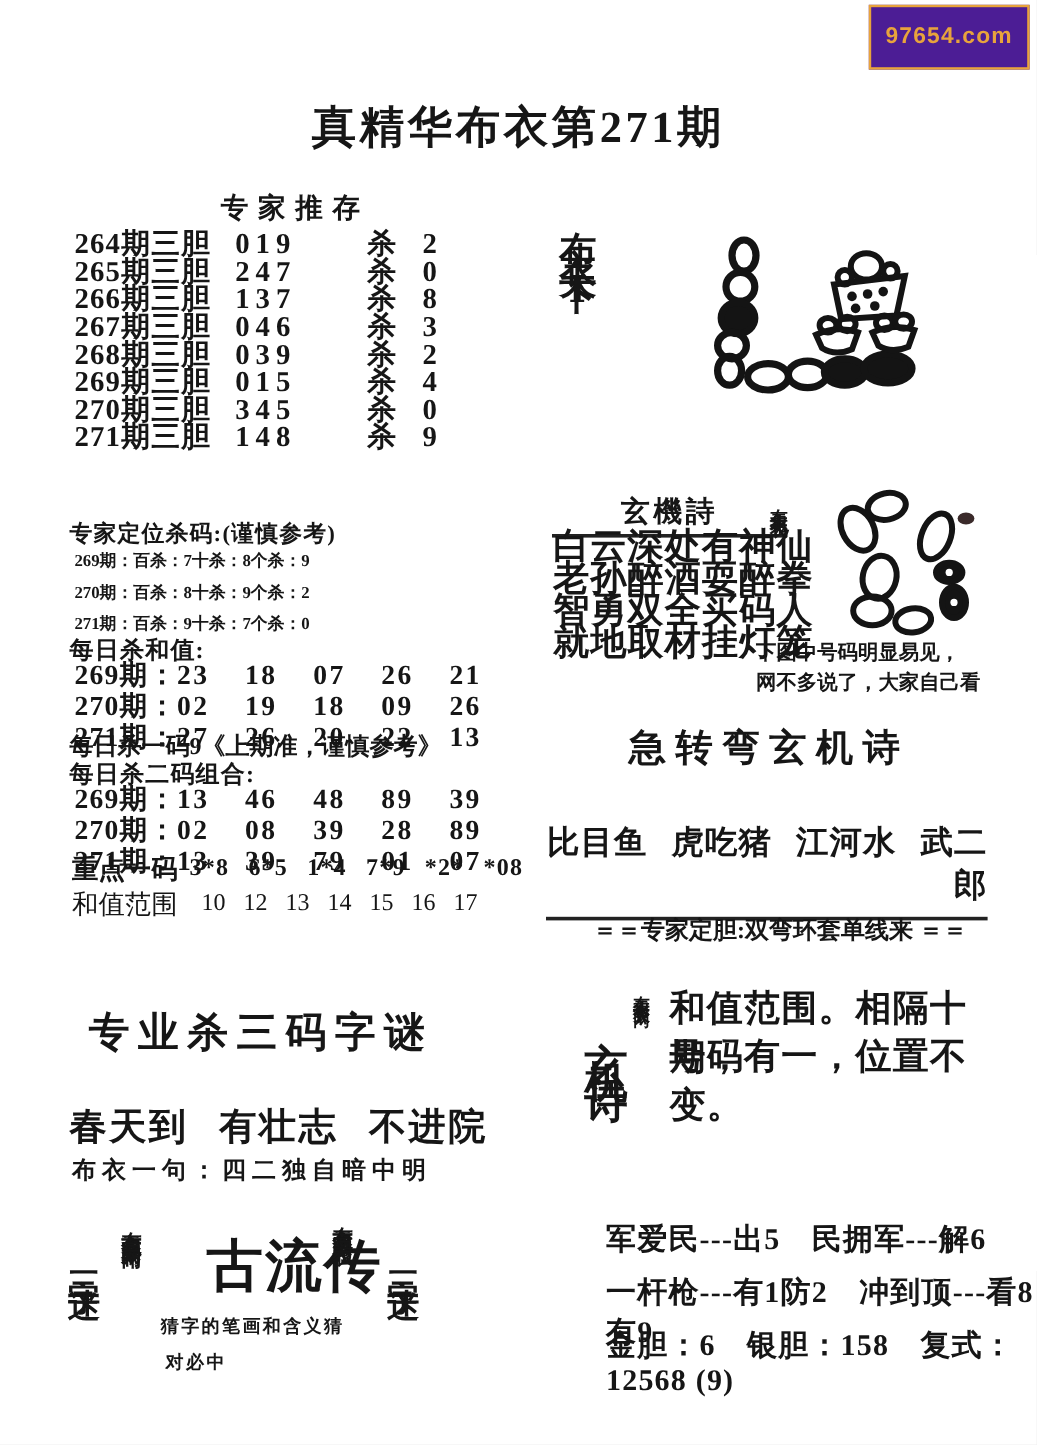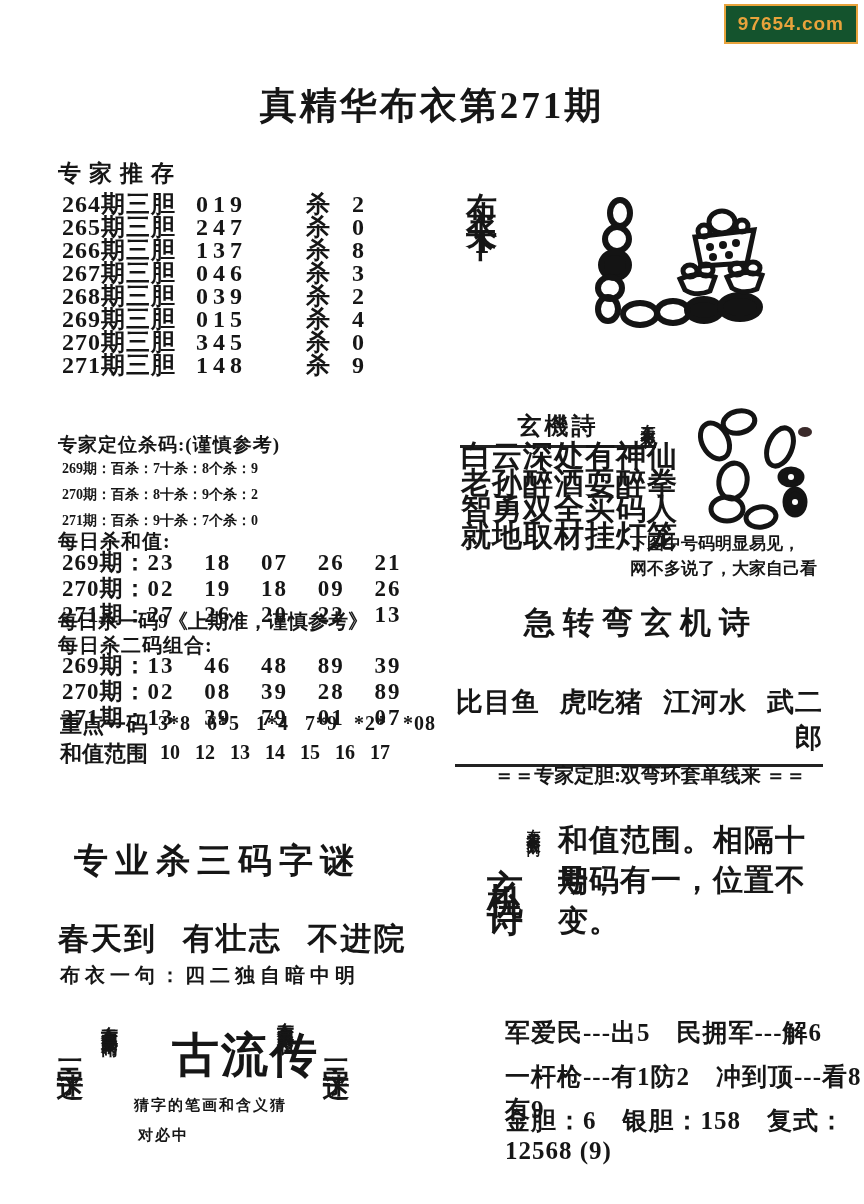--- a/index.html
+++ b/index.html
@@ -8,43 +8,43 @@
     background:#ffffff;color:#161616;overflow:hidden;
     font-family:"Liberation Serif","DejaVu Serif",serif;
   }
   .abs{position:absolute;}
   .vert{writing-mode:vertical-rl;text-orientation:upright;}
   
   .watermark{
     position:absolute;top:4px;right:6px;
     border:2px solid #e8a33c;color:#e8a33c;
     font:bold 19px "Liberation Sans","DejaVu Sans",sans-serif;
-    padding:7px 12px;letter-spacing:1px;background:#14532d;
+    padding:14px 12px;letter-spacing:1px;background:#4c1d95;
   }
   .title{left:0;right:0;top:56px;text-align:center;font-size:37px;font-weight:bold;letter-spacing:3px;}
   
-  .expert-header{left:58px;top:158px;width:250px;text-align:left;font-size:23px;font-weight:bold;letter-spacing:8px;}
+  .expert-header{left:58px;top:158px;width:250px;text-align:right;font-size:23px;font-weight:bold;letter-spacing:8px;}
   .expert-rows{left:62px;top:193px;font-size:24px;font-weight:bold;}
   .er{display:flex;height:23px;line-height:23px;letter-spacing:1px;}
   .er-label{width:134px;}
   .er-code{width:74px;letter-spacing:5px;}
   .er-kill{margin-left:36px;word-spacing:14px;white-space:pre;}
   .pos-header{left:58px;top:432px;font-size:19px;font-weight:bold;letter-spacing:1px;}
   .pos-rows{left:62px;top:456px;font-size:14px;font-weight:bold;line-height:26px;}
   .sec-header{font-size:20px;font-weight:bold;letter-spacing:1px;}
   .daily-header{left:58px;top:528px;}
   .daily-rows{left:62px;top:550px;font-size:23px;font-weight:bold;line-height:26px;}
   .numline{white-space:pre;word-spacing:22px;letter-spacing:2px;}
   .numline .lbl{letter-spacing:1px;word-spacing:0;}
   .onecode{left:58px;top:608px;font-size:20px;font-weight:bold;}
   .two-header{left:58px;top:632px;}
   .two-rows{left:62px;top:653px;font-size:23px;font-weight:bold;line-height:26px;}
   .keyline{left:60px;top:710px;font-size:22px;font-weight:bold;display:flex;}
   .keyline .vals{font-size:20px;margin-left:10px;word-spacing:10px;letter-spacing:1px;padding-top:2px;}
-  .rangeline{left:60px;top:739px;font-size:22px;font-weight:bold;display:flex;}
+  .rangeline{left:60px;top:739px;font-size:22px;font-weight:normal;display:flex;gap:8px;}
   .rangeline .vals{font-size:20px;margin-left:12px;word-spacing:10px;padding-top:2px;}
   .riddle-header{left:74px;top:838px;font-size:34px;font-weight:bold;letter-spacing:7px;}
   .riddle-line{left:58px;top:918px;font-size:31px;font-weight:bold;letter-spacing:2px;word-spacing:16px;}
   .buyi-line{left:60px;top:962px;font-size:20px;font-weight:bold;letter-spacing:5px;}
   
   .puzzle{left:46px;top:1006px;width:320px;height:198px;}
   .pz-lv{left:6px;top:32px;font-size:27px;font-weight:bold;letter-spacing:7px;height:150px;}
   .pz-lsite{left:52px;top:6px;font-size:17px;font-weight:bold;height:175px;letter-spacing:2px;}
   .pz-big{left:78px;top:18px;font-size:47px;font-weight:bold;letter-spacing:2px;margin-left:48px;}
   .pz-h1{left:88px;top:90px;font-size:15px;font-weight:bold;letter-spacing:2px;}

